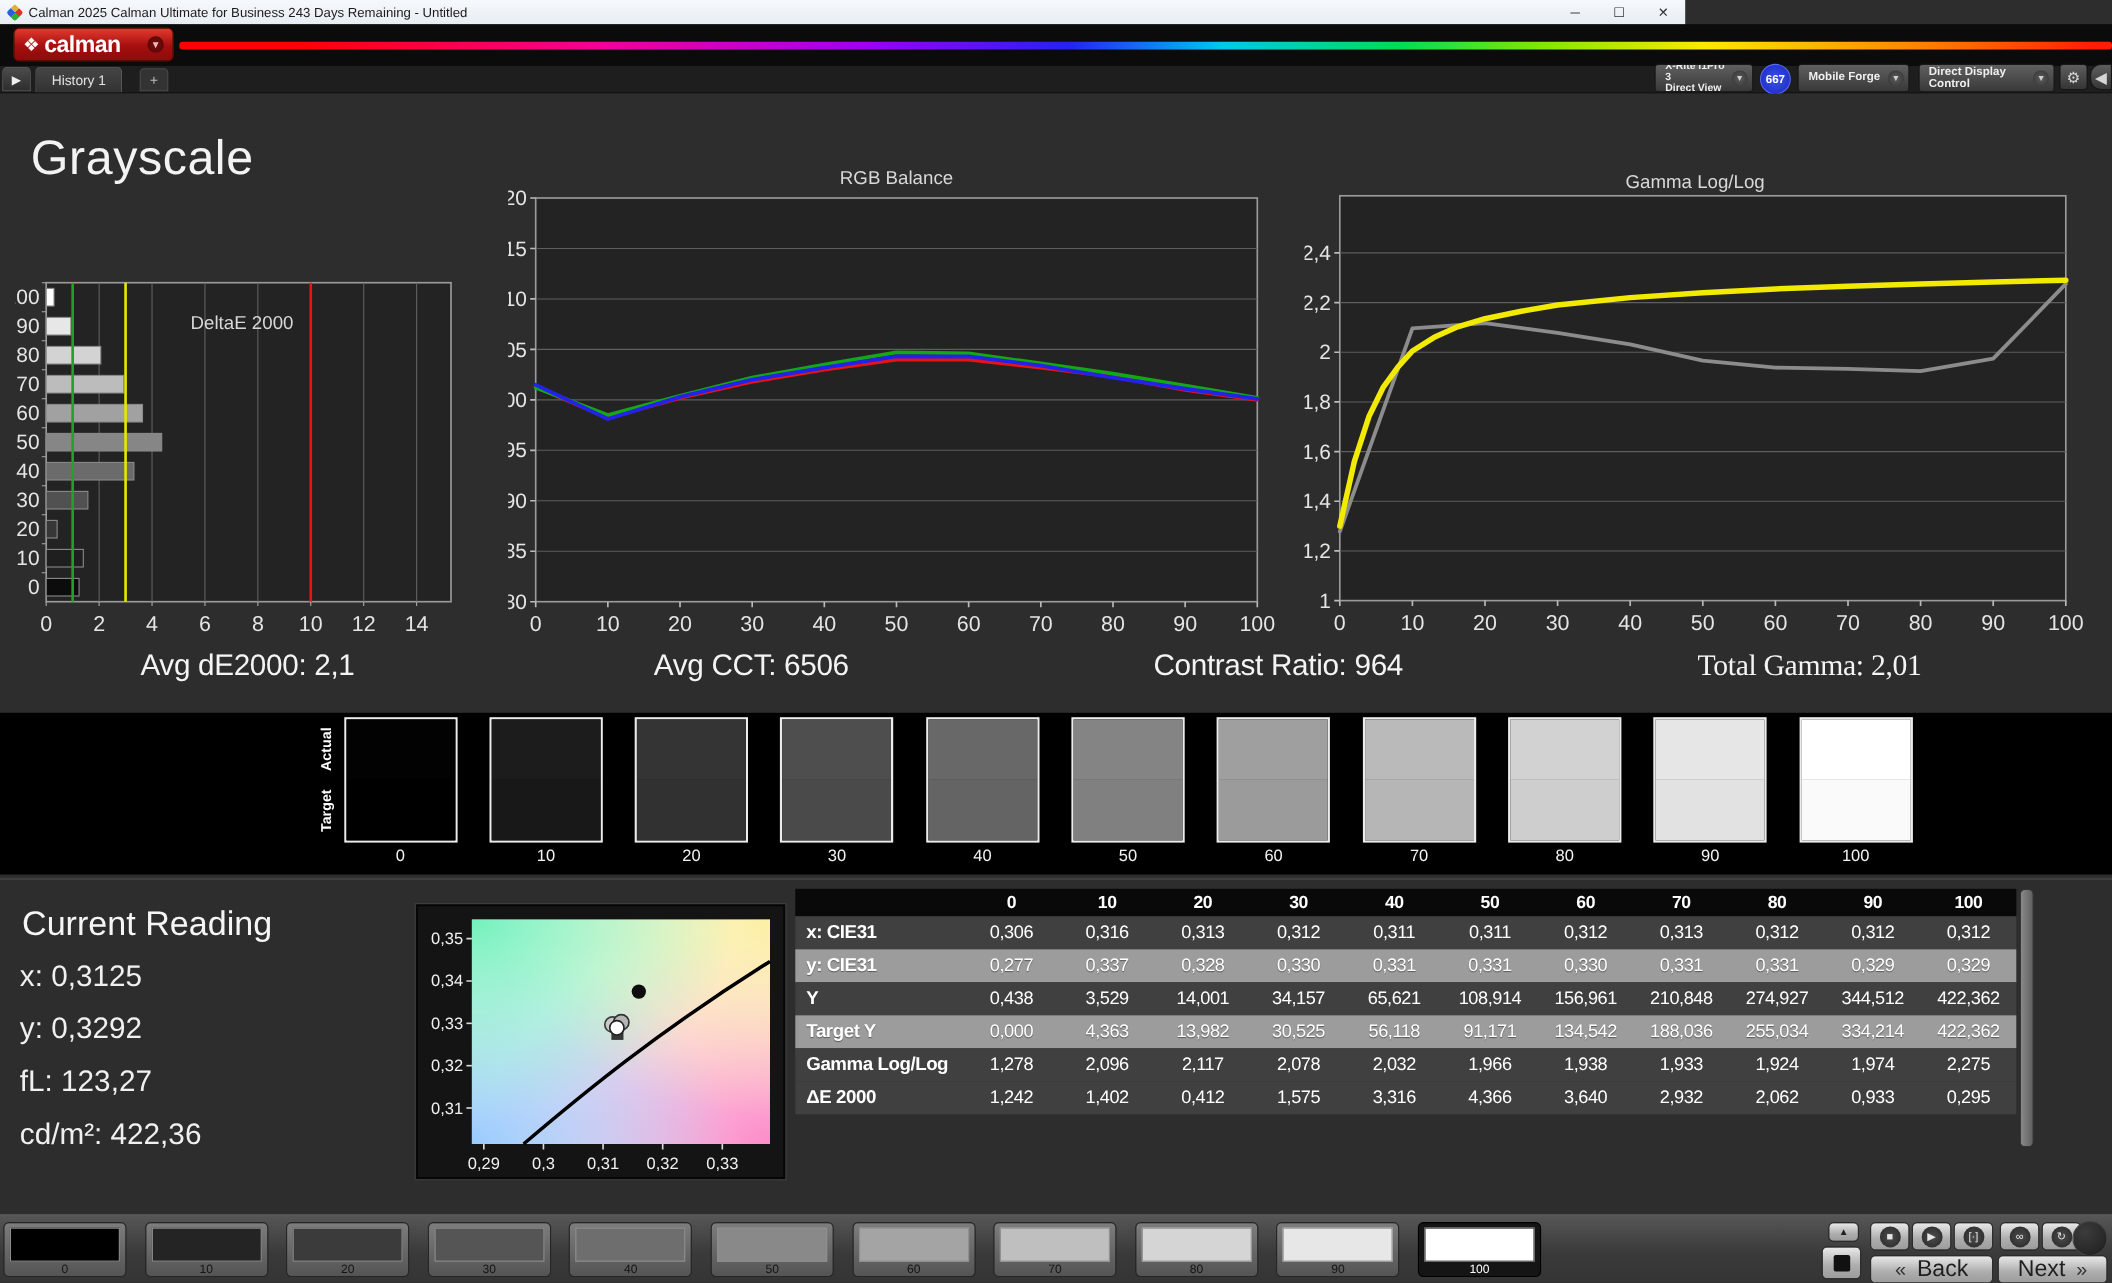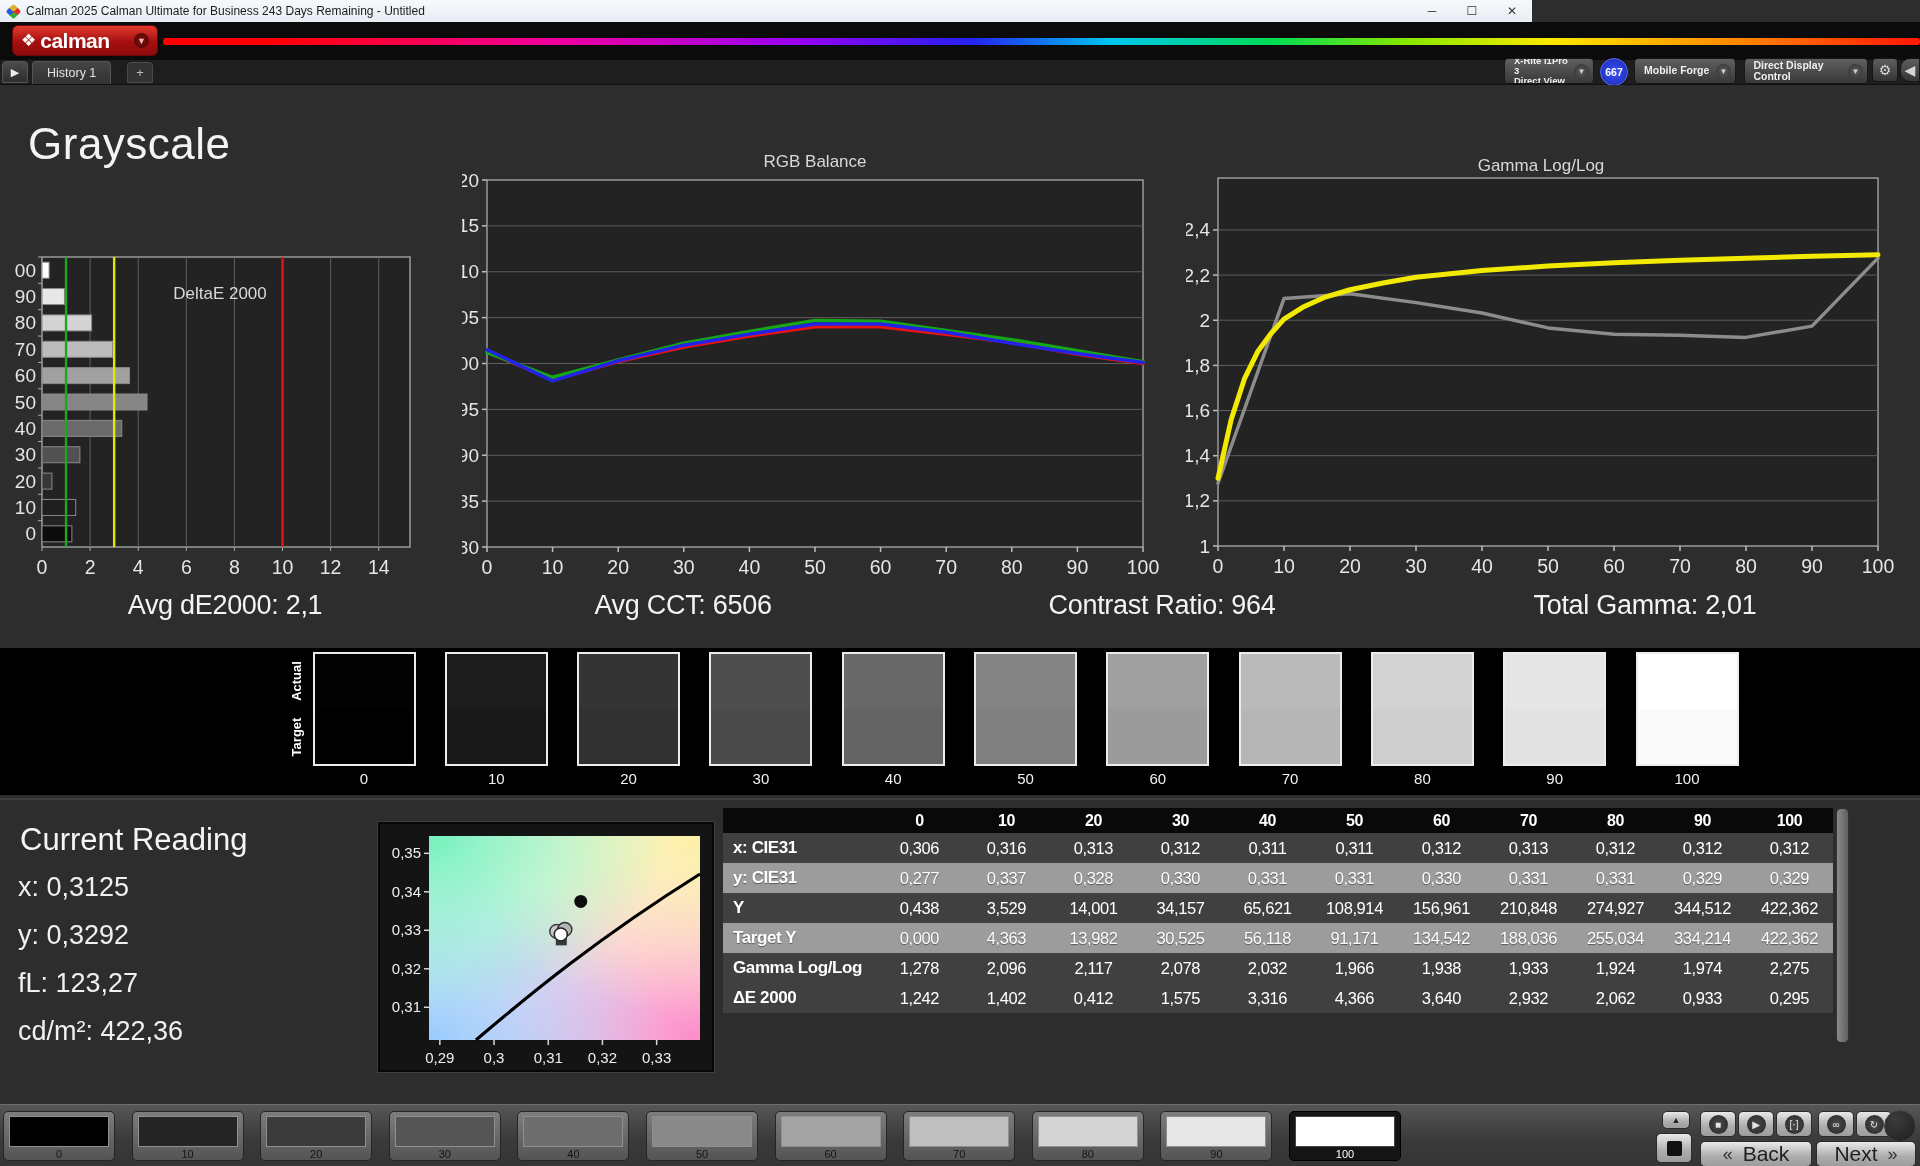--- a/index.html
+++ b/index.html
@@ -347,21 +347,21 @@
         <line x1="692" y1="396" x2="692" y2="401" stroke="#bbb" stroke-width="1.5"></line>
         <text x="692" y="423" font-size="19.5" text-anchor="middle" fill="#e5e5e5">100</text>
         <polyline points="32,333.2368098159509 98,148.55950920245397 164,143.81840490797546 230,152.6233128834356 296,163.0085889570552 362,177.90920245398775 428,184.2306748466258 494,185.35950920245398 560,187.3914110429448 626,176.10306748466257 692,108.14723926380367" fill="none" stroke="#8c8c8c" stroke-width="3.5" stroke-linejoin="round" stroke-linecap="round"></polyline>
         <polyline points="32,328.26993865030676 45.2,269.57055214723925 58.4,228.93251533742333 71.6,201.84049079754598 84.8,183.7791411042945 98,169.10429447852763 117.8,156.68711656441715 137.6,147.65644171779138 164,139.75460122699388 197,132.98159509202452 230,127.33742331288346 296,120.56441717791404 362,116.04907975460117 428,112.6625766871166 494,110.17914110429444 560,108.14723926380367 626,106.34110429447855 692,104.76073619631899" fill="none" stroke="#f2ea00" stroke-width="5" stroke-linejoin="round" stroke-linecap="round"></polyline>
       </svg>
   </div>
 
   <div class="stat" style="left:225px;top:505px;">Avg dE2000: 2,1</div>
   <div class="stat" style="left:683px;top:505px;">Avg CCT: 6506</div>
   <div class="stat" style="left:1162px;top:505px;">Contrast Ratio: 964</div>
-  <div class="stat" style="left:1645px;top:505px;">Total Gamma: 2,01</div>
+  <div class="stat" style="left:1645px;top:505px;font-family:Liberation Serif, serif;">Total Gamma: 2,01</div>
 
   <div class="swatchband">
     <div class="vlabel" style="left:296px;top:33px;">Actual</div>
     <div class="vlabel" style="left:296px;top:89px;">Target</div>
   <div class="swatch" style="left: 312.5px;">
         <div class="half" style="background: rgb(2, 2, 2);"></div>
         <div class="half" style="background: rgb(0, 0, 0);"></div>
       </div>
       <div class="swatchnum" style="left: 364px;">0</div>
       <div class="swatch" style="left: 444.8px;">

